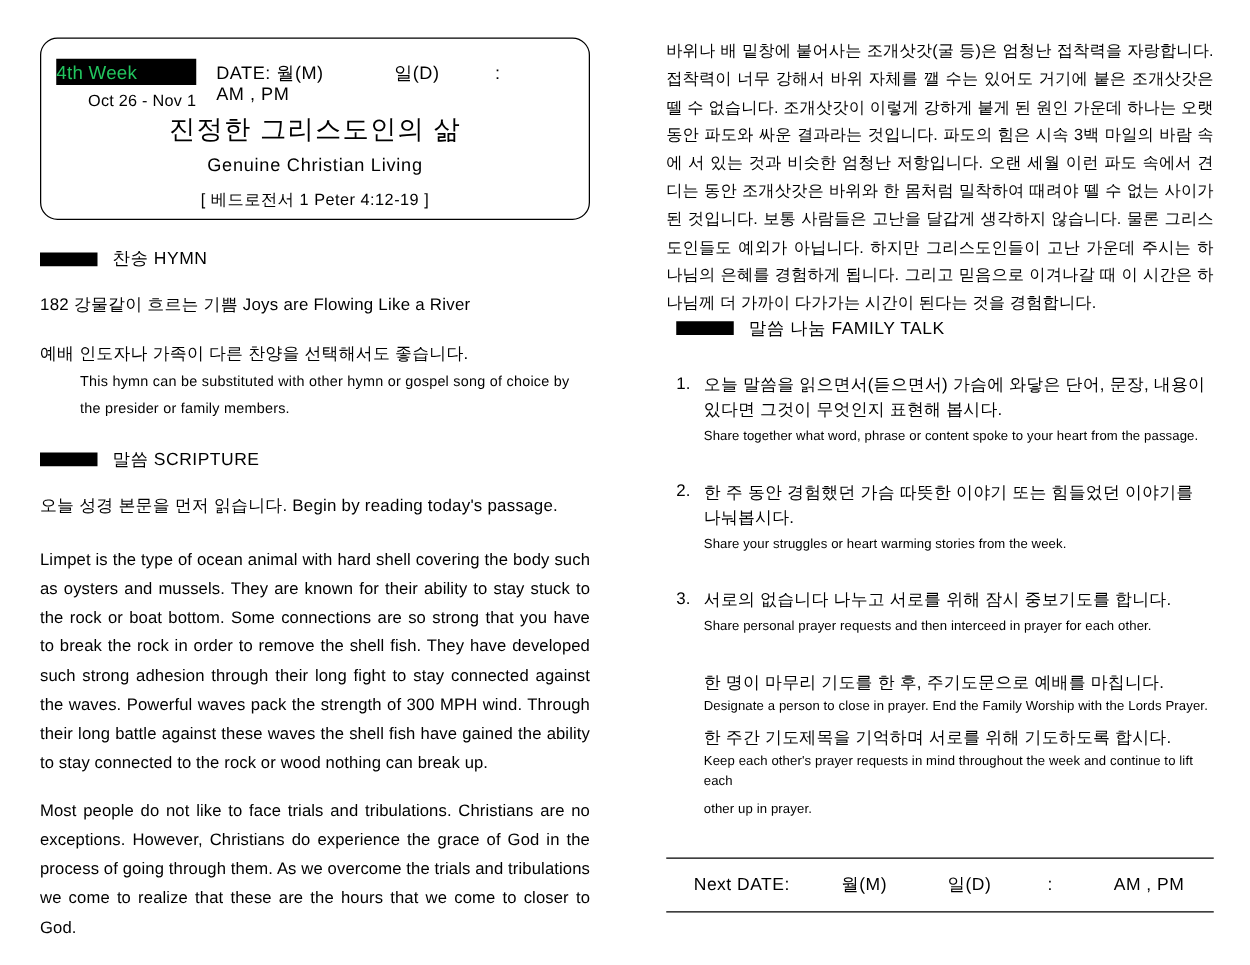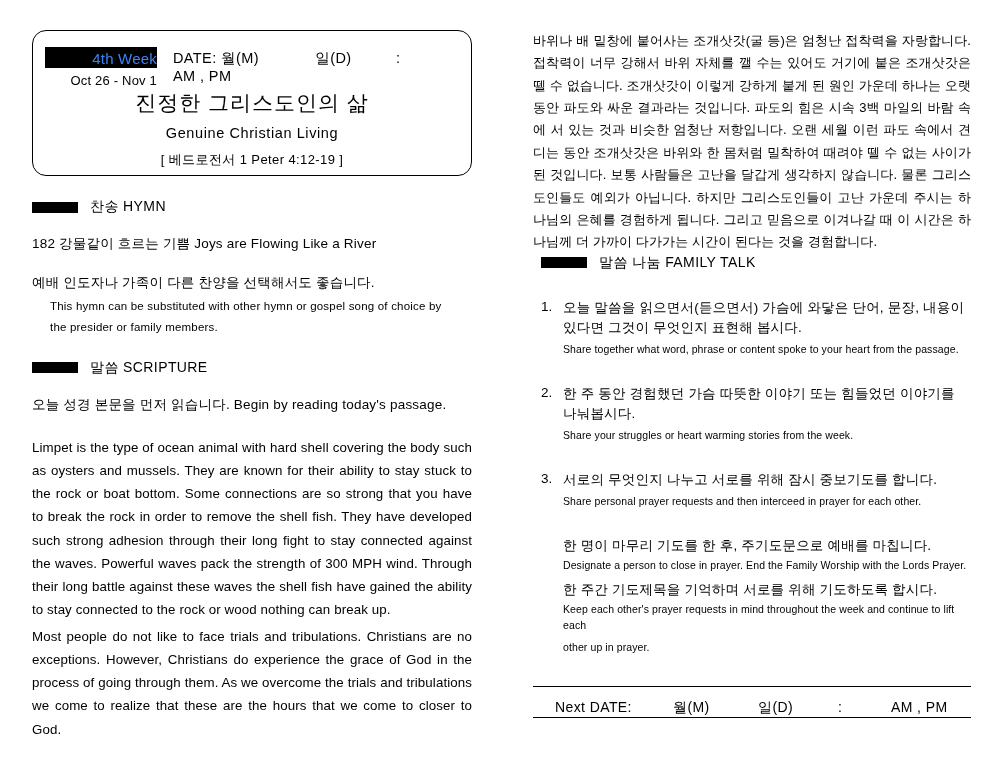--- a/index.html
+++ b/index.html
@@ -40,22 +40,22 @@
     height: 146px;
     position: relative;
     box-sizing: border-box;
   }
   .week-badge {
     position: absolute;
     left: 12px;
     top: 16px;
     width: 112px;
     background: #000;
-    color: #3b82f6;
-    text-align: right;
+    color: #22c55e;
+    text-align: left;
     padding: 3px 0 1px 0;
     font-size: 15px;
     letter-spacing: .2px;
   }
   .week-dates {
     position: absolute;
     left: 12px;
     top: 42px;
     width: 112px;
     text-align: right;
@@ -127,27 +127,27 @@
     line-height: 1.55;
     margin-top: 18px;
     letter-spacing: .2px;
   }
   .en-small {
     font-size: 11.5px;
     line-height: 1.6;
     margin-top: 3px;
     letter-spacing: .2px;
   }
-  .indent { margin-left: 18px; }
+  .indent { margin-left: 32px; }
 
   .para {
     font-size: 13.3px;
     line-height: 1.75;
     text-align: justify;
-    margin-top: 3px;
+    margin-top: 15px;
     letter-spacing: .1px;
   }
   .para.first { margin-top: 20px; }
 
   
   .rtext {
     font-size: 13px;
     line-height: 1.72;
     text-align: justify;
     letter-spacing: .1px;
@@ -188,21 +188,21 @@
   .closing .q-en { margin-top: 2px; margin-bottom: 6px; }
 
   
   .next-box {
     position: absolute;
     left: 533px;
     top: 686px;
     width: 438px;
     border-top: 1.2px solid #000;
     border-bottom: 1.2px solid #000;
-    height: 32px;
+    height: 44px;
     box-sizing: border-box;
   }
   .next-line {
     position: relative;
     font-size: 14px;
     padding: 12px 0 0 22px;
     letter-spacing: .4px;
   }
   .next-line span { position: absolute; top: 12px; }
   .nl-label { position: static !important; }
@@ -279,21 +279,21 @@
         <div class="q-num">2.</div>
         <div class="q-body">
           <div class="q-kr">한 주 동안 경험했던 가슴 따뜻한 이야기 또는 힘들었던 이야기를 나눠봅시다.</div>
           <div class="q-en">Share your struggles or heart warming stories from the week.</div>
         </div>
       </div>
 
       <div class="q-item">
         <div class="q-num">3.</div>
         <div class="q-body">
-          <div class="q-kr">서로의 무엇인지 나누고 서로를 위해 잠시 중보기도를 합니다.</div>
+          <div class="q-kr">서로의 없습니다 나누고 서로를 위해 잠시 중보기도를 합니다.</div>
           <div class="q-en">Share personal prayer requests and then interceed in prayer for each other.</div>
         </div>
       </div>
 
     </div>
 
     <div class="closing">
       <div class="q-kr">한 명이 마무리 기도를 한 후, 주기도문으로 예배를 마칩니다.</div>
       <div class="q-en">Designate a person to close in prayer.   End the Family Worship with the Lords Prayer.</div>
       <div class="q-kr">한 주간 기도제목을 기억하며 서로를 위해 기도하도록 합시다.</div>

